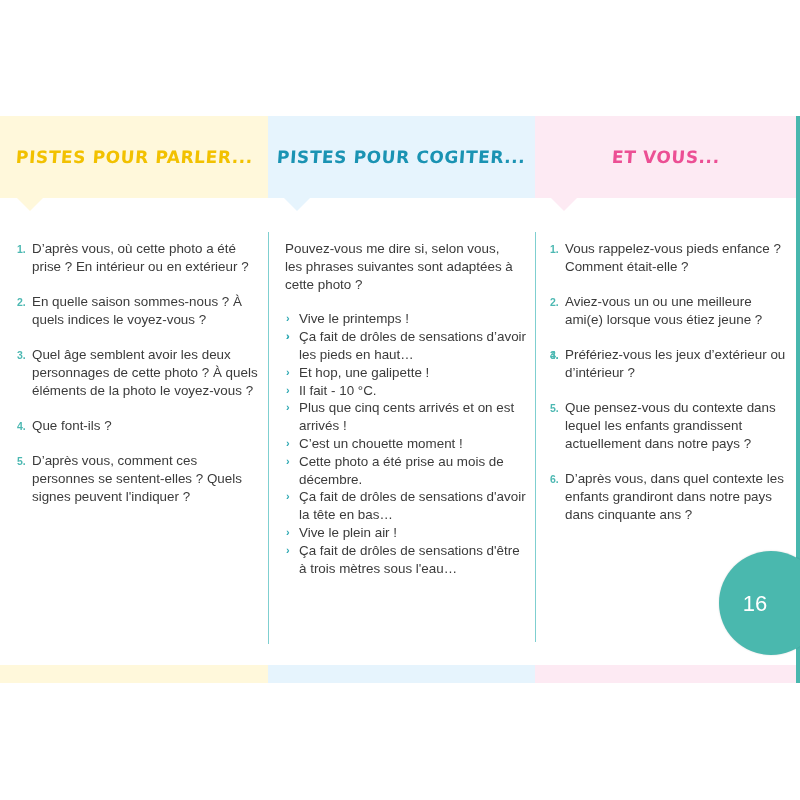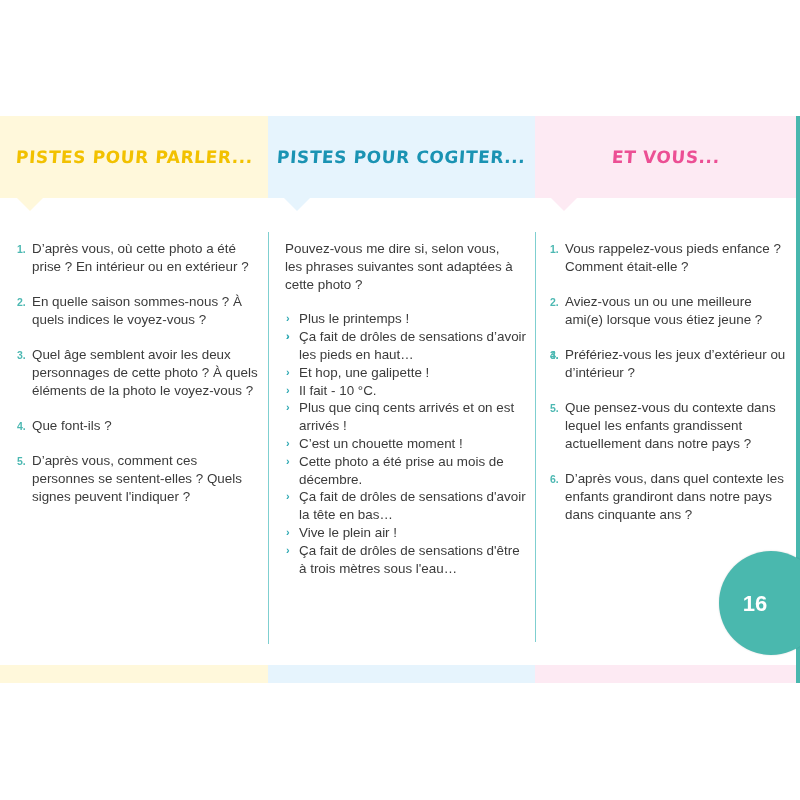--- a/index.html
+++ b/index.html
@@ -40,21 +40,21 @@
   ul.b li .chev { position:absolute; left:1px; top:0; font-size:11px; font-weight:bold; color:#2fa9b3; }
 
   .bottom-band { position:absolute; top:665px; height:18px; }
   .bb1 { left:0; width:268px; background:#fff8db; }
   .bb2 { left:268px; width:267px; background:#e6f4fd; }
   .bb3 { left:535px; width:262px; background:#fdeaf3; }
 
   .edge-bar { position:absolute; left:796px; top:116px; width:4px; height:567px; background:#48b7ae; }
   .page-circle { position:absolute; left:719px; top:551px; width:104px; height:104px; border-radius:50%; background:#4ab8ae;
                  display:flex; align-items:center; justify-content:center; box-shadow:0 0 2px rgba(0,0,0,0.15); }
-  .page-circle span { color:#ffffff; font-weight:bold; font-size:22px; margin-left:-32px; margin-top:2px; }
+  .page-circle span { color:#ffffff; font-weight:normal; font-size:22px; margin-left:-32px; margin-top:2px; }
 </style>
 </head>
 <body>
 
 <div class="header h-yellow">
   <h2>PISTES POUR PARLER...</h2>
 </div>
 <div class="header h-blue">
   <h2>PISTES POUR COGITER...</h2>
 </div>
@@ -74,21 +74,21 @@
     <li><span class="num">2.</span><span>En quelle saison sommes-nous ? À quels indices le voyez-vous ?</span></li>
     <li><span class="num">3.</span><span>Quel âge semblent avoir les deux personnages de cette photo ? À quels éléments de la photo le voyez-vous ?</span></li>
     <li><span class="num">4.</span><span>Que font-ils ?</span></li>
     <li><span class="num">5.</span><span>D’après vous, comment ces personnes se sentent-elles ? Quels signes peuvent l'indiquer ?</span></li>
   </ol>
 </div>
 
 <div class="col c2">
   <p class="intro">Pouvez-vous me dire si, selon vous, les phrases suivantes sont adaptées à cette photo ?</p>
   <ul class="b">
-    <li><span class="chev">›</span><span>Plus le printemps !</span></li>
+    <li><span class="chev">›</span><span>Vive le printemps !</span></li>
     <li><span class="chev">›</span></li>
     <li><span class="chev">›</span><span>Ça fait de drôles de sensations d’avoir les pieds en haut…</span></li>
     <li><span class="chev">›</span><span>Et hop, une galipette !</span></li>
     <li><span class="chev">›</span><span>Il fait - 10 °C.</span></li>
     <li><span class="chev">›</span><span>Plus que cinq cents arrivés et on est arrivés !</span></li>
     <li><span class="chev">›</span><span>C’est un chouette moment !</span></li>
     <li><span class="chev">›</span><span>Cette photo a été prise au mois de décembre.</span></li>
     <li><span class="chev">›</span><span>Ça fait de drôles de sensations d'avoir la tête en bas…</span></li>
     <li><span class="chev">›</span><span>Vive le plein air !</span></li>
     <li><span class="chev">›</span><span>Ça fait de drôles de sensations d'être à trois mètres sous l'eau…</span></li>

